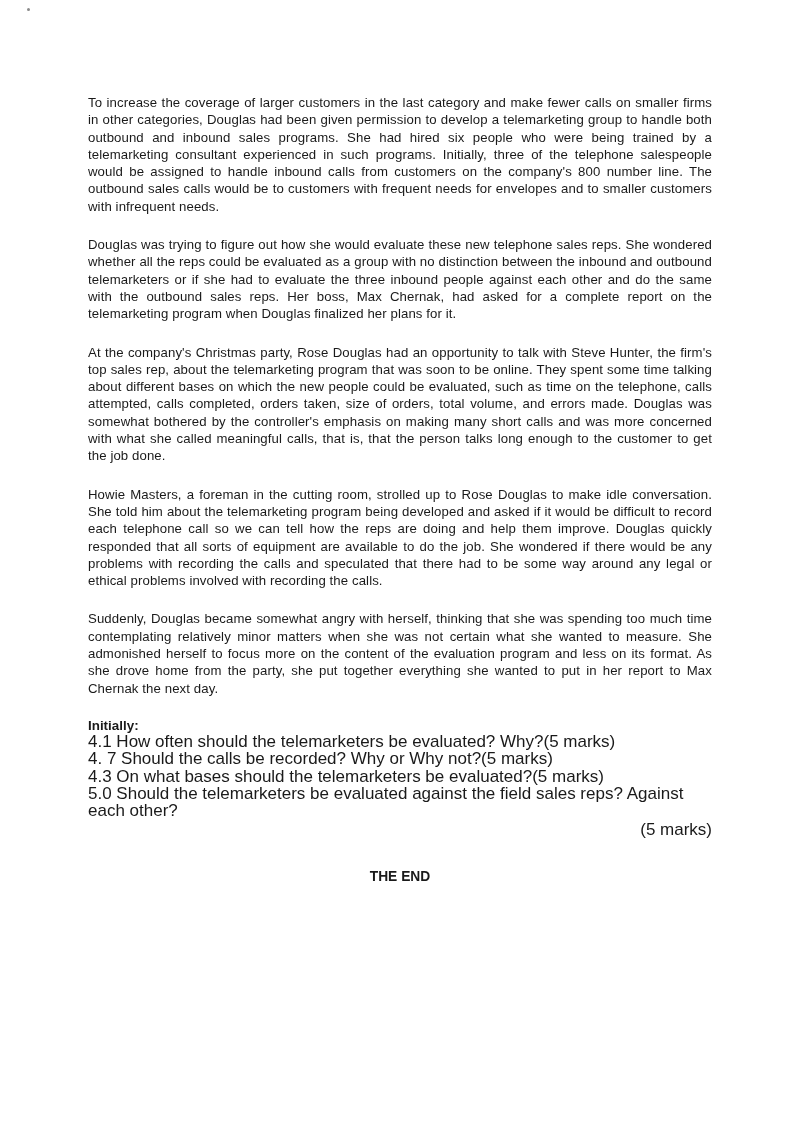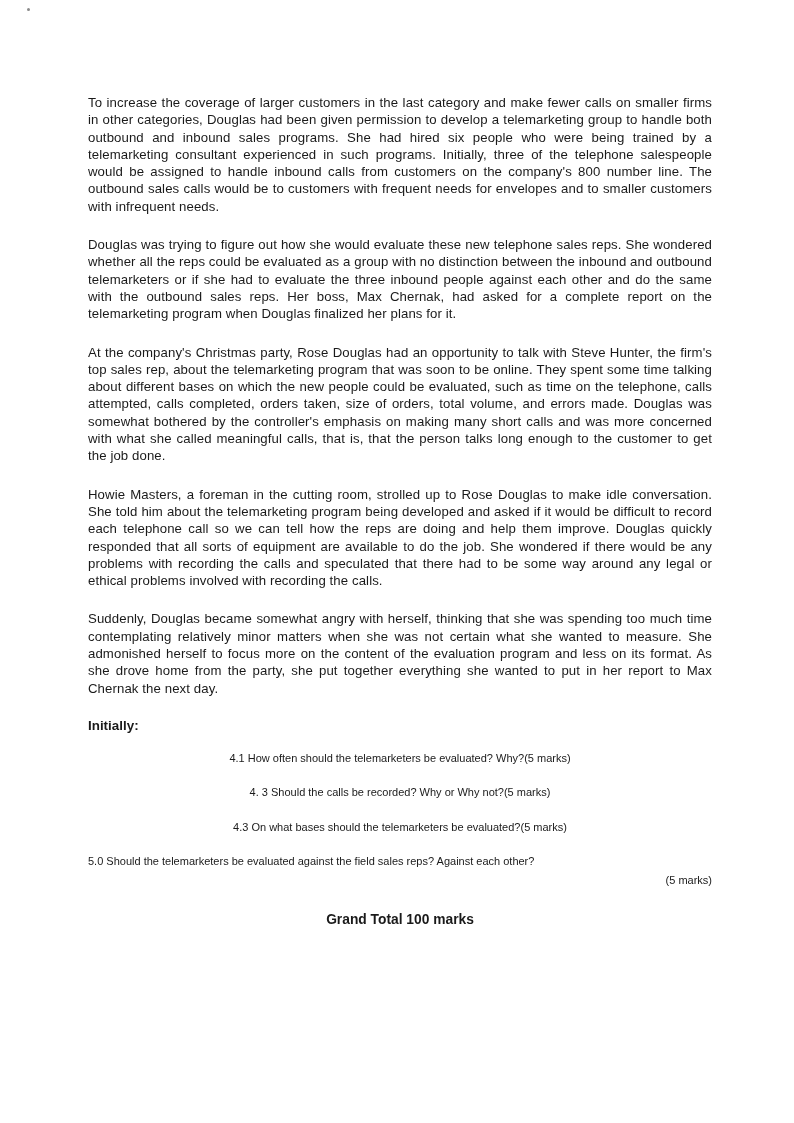--- a/index.html
+++ b/index.html
@@ -38,24 +38,23 @@
     text-align: justify;
     letter-spacing: 0.1px;
   }
   .q-heading {
     font-weight: bold;
     font-size: 13.4px;
     margin-top: 1px;
   }
   .q-row {
     display: flex;
-    justify-content: center;
+    justify-content: flex-start;
     align-items: baseline;
-    margin-top: 17px;
-    font-size: 11px;
+    font-size: 17px;
     line-height: 17.3px;
   }
   .q-row .q-marks {
     font-weight: normal;
     white-space: nowrap;
   }
   .q-row.stacked {
     display: block;
   }
   .q-row.stacked .q-marks {
@@ -96,32 +95,31 @@
     <p class="para">Suddenly, Douglas became somewhat angry with herself, thinking that she was spending too much time contemplating relatively minor matters when she was not certain what she wanted to measure. She admonished herself to focus more on the content of the evaluation program and less on its format. As she drove home from the party, she put together everything she wanted to put in her report to Max Chernak the next day.</p>
 
     <div class="q-heading">Initially:</div>
 
     <div class="q-row">
       <span class="q-text">4.1 How often should the telemarketers be evaluated? Why?</span>
       <span class="q-marks">(5 marks)</span>
     </div>
 
     <div class="q-row">
-      <span class="q-text">4. 3 Should the calls be recorded? Why or Why not?</span>
+      <span class="q-text">4. 7 Should the calls be recorded? Why or Why not?</span>
       <span class="q-marks">(5 marks)</span>
     </div>
 
     <div class="q-row">
       <span class="q-text">4.3 On what bases should the telemarketers be evaluated?</span>
       <span class="q-marks">(5 marks)</span>
     </div>
 
     <div class="q-row stacked">
       <span class="q-text">5.0 Should the telemarketers be evaluated against the field sales reps? Against each other?</span>
       <span class="q-marks">(5 marks)</span>
     </div>
 
-    <div class="grand-total">Grand Total 100 marks</div>
     <div class="the-end">THE END</div>
   </div>
 
   <div class="page-number">8</div>
 </div>
 
 </body></html>

